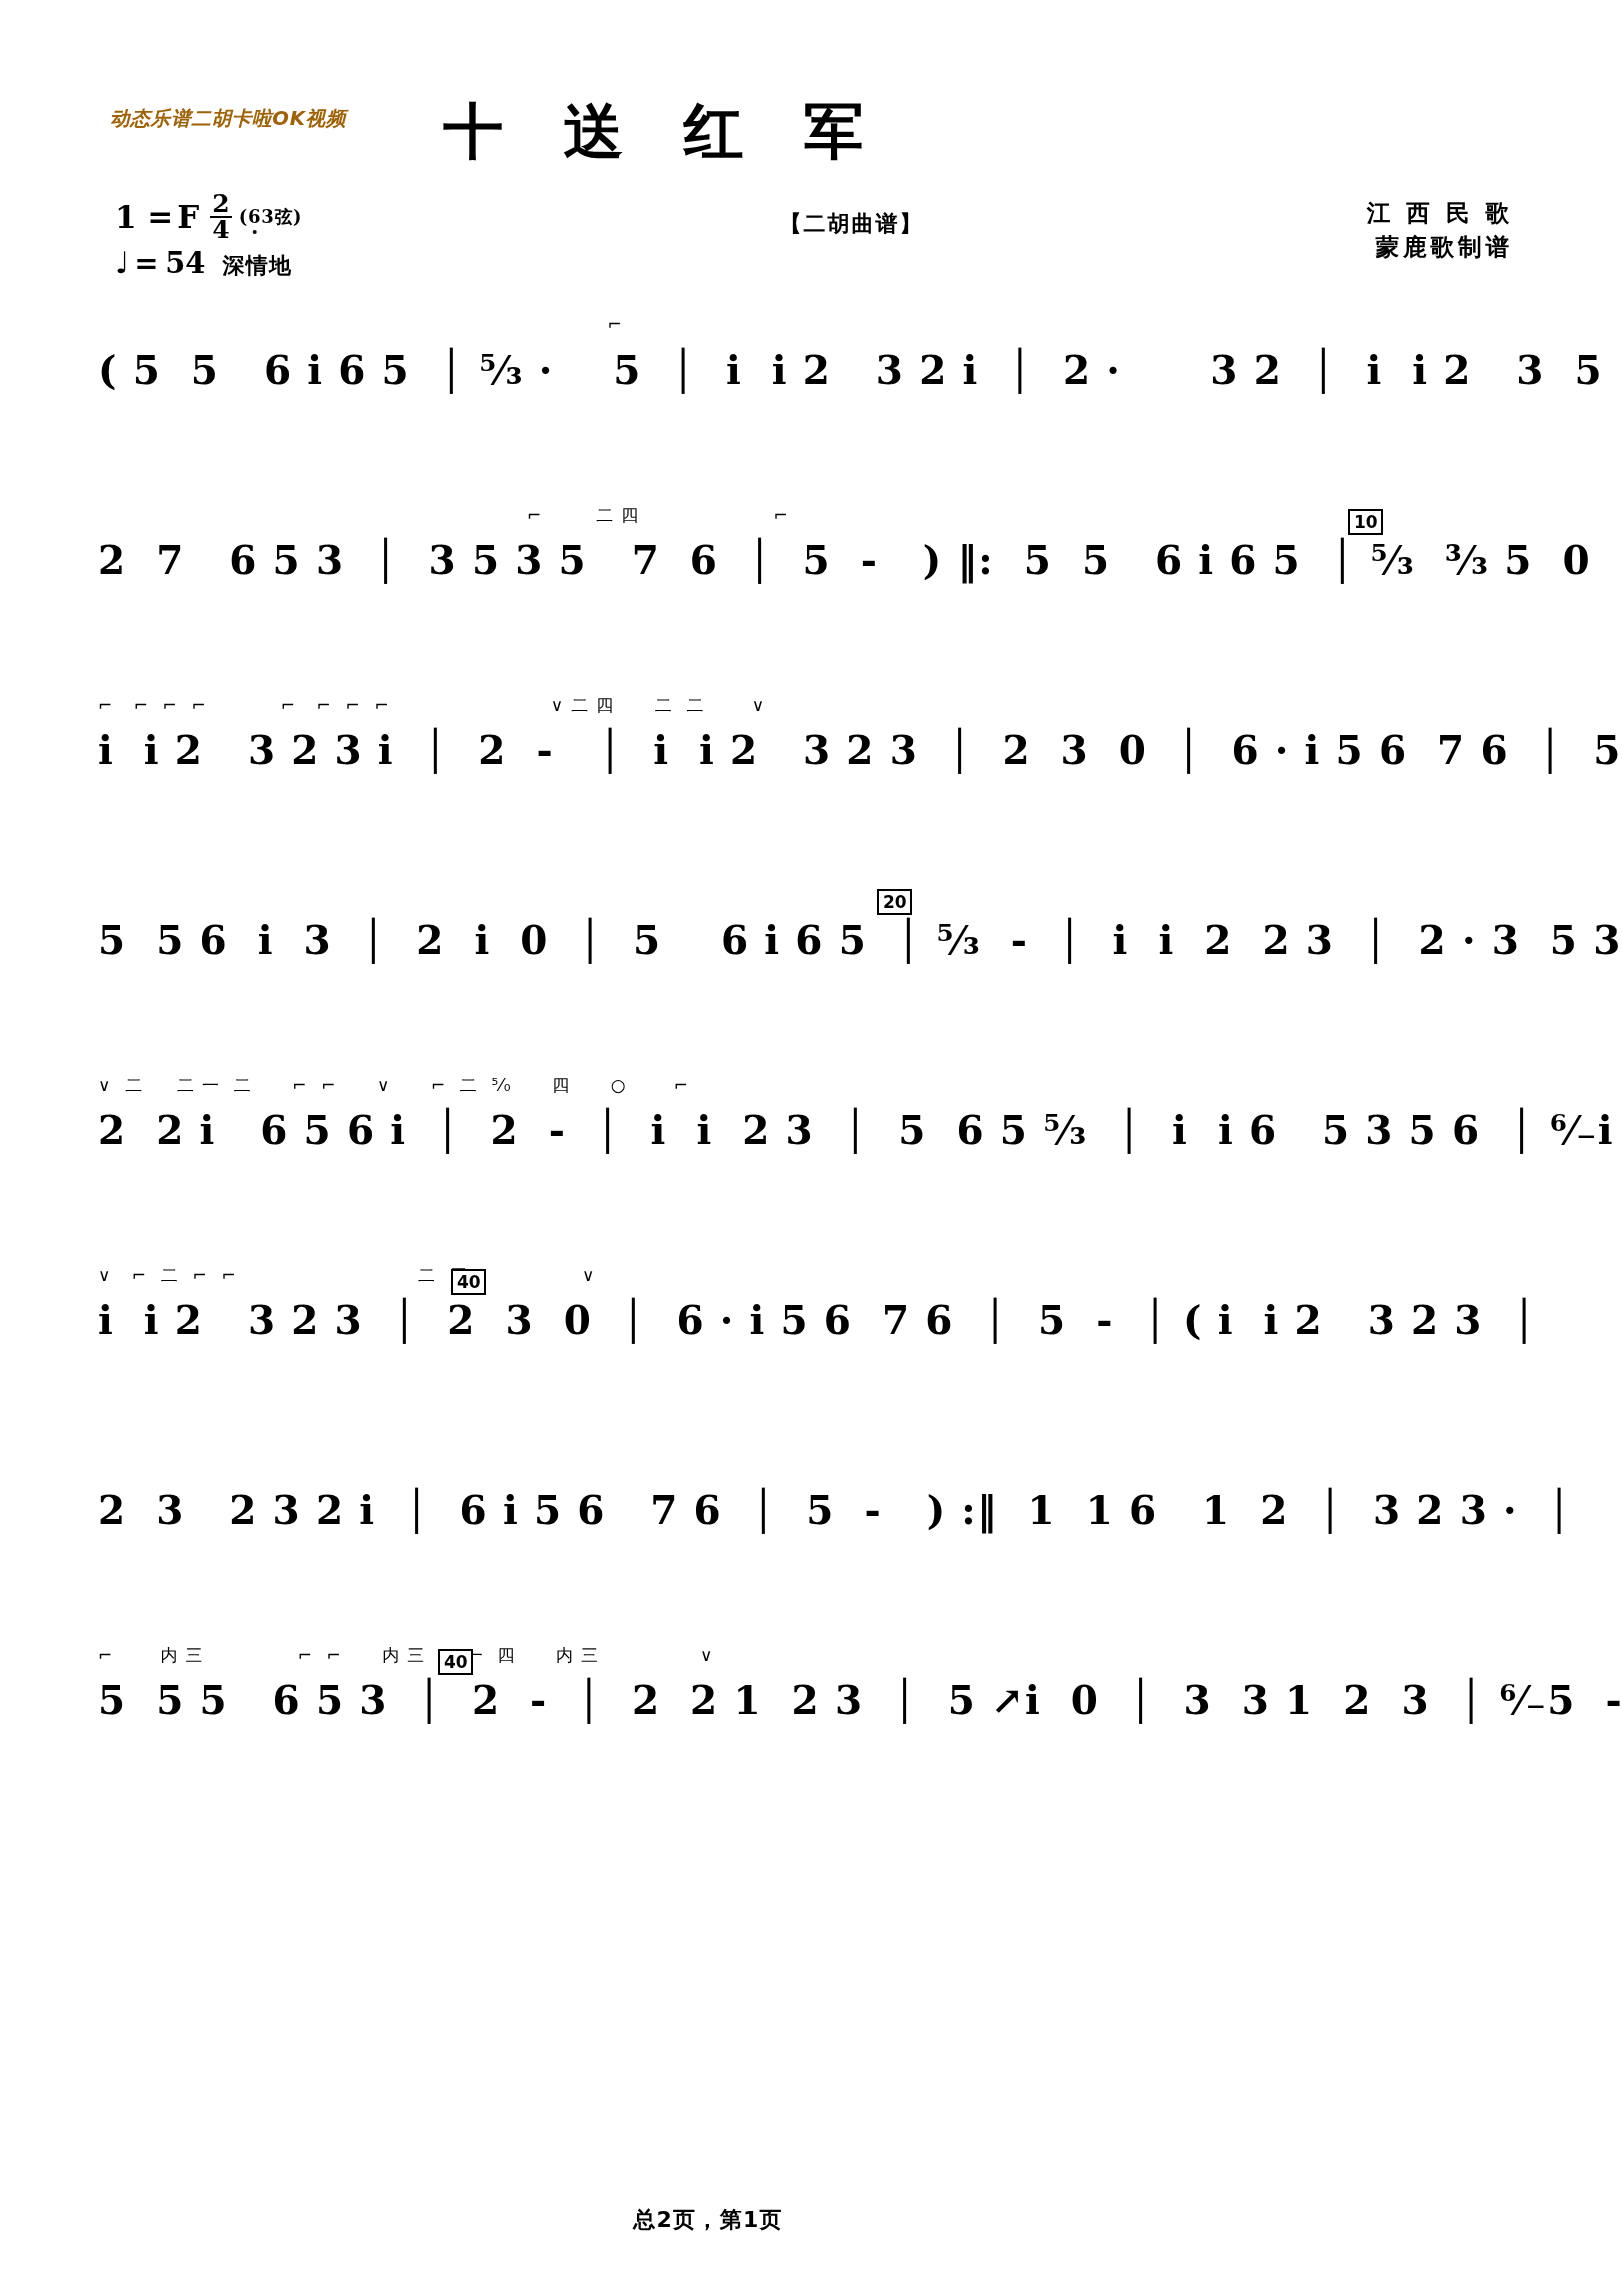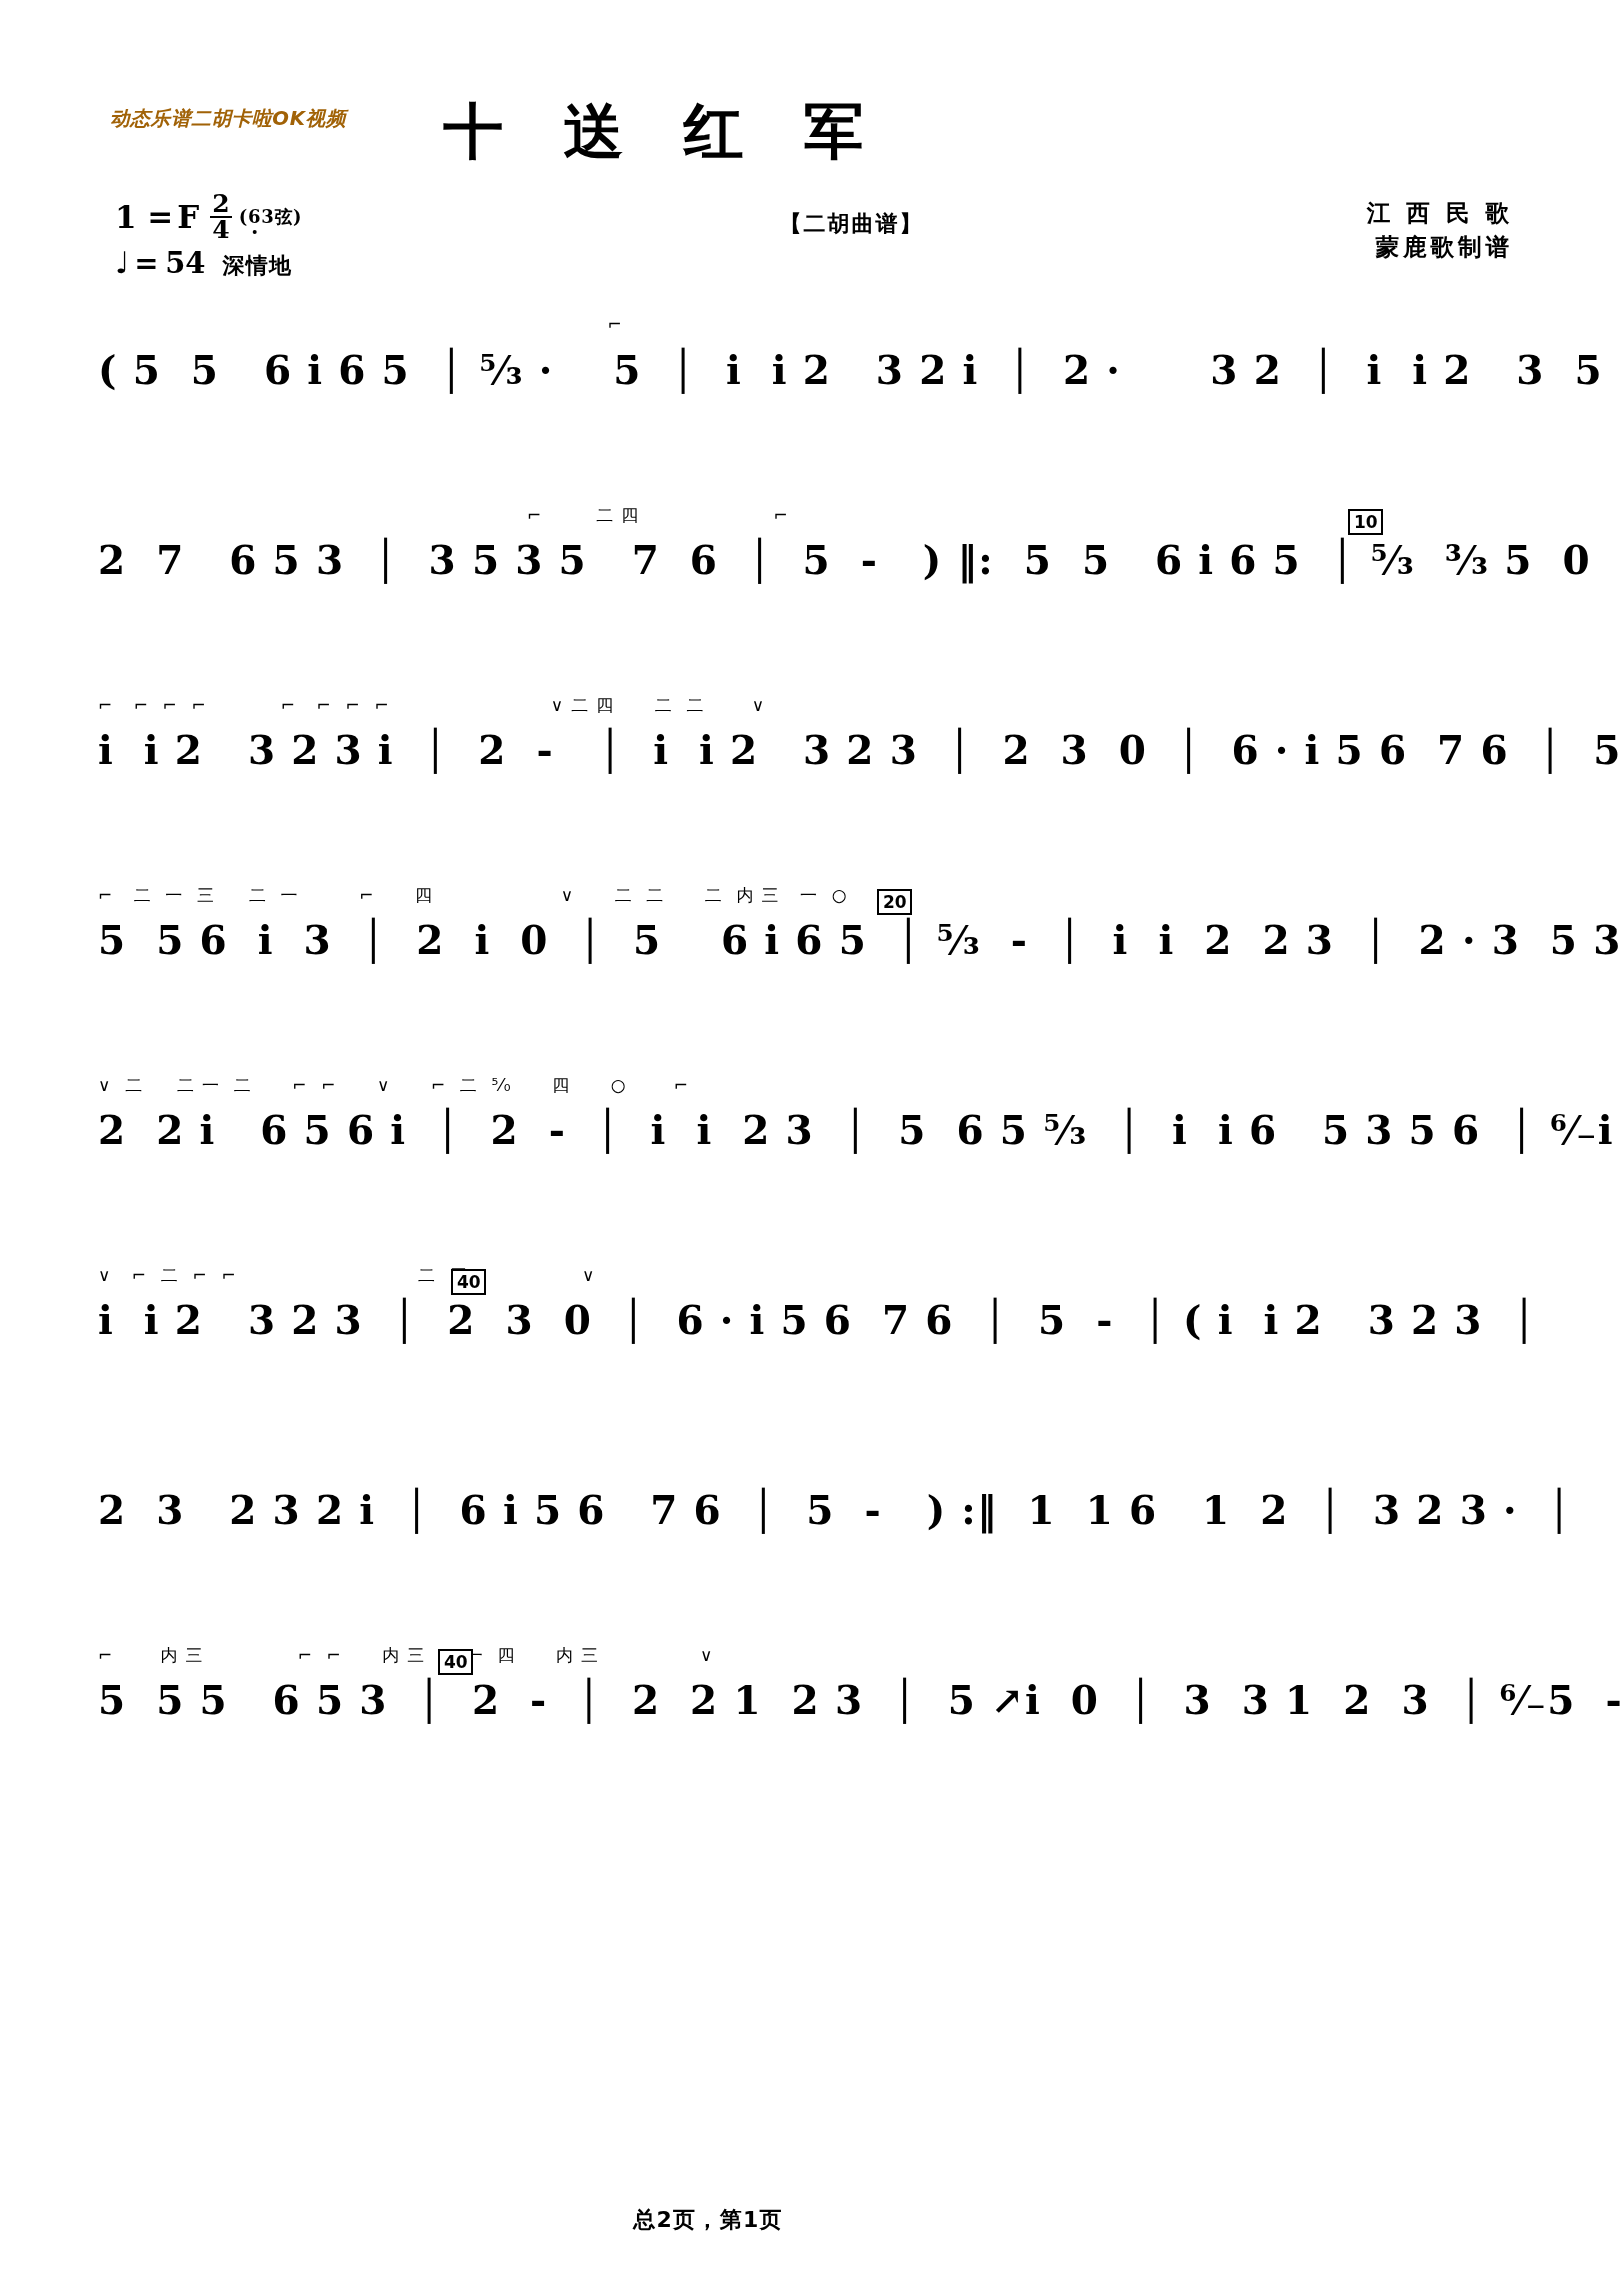--- a/index.html
+++ b/index.html
@@ -235,21 +235,20 @@
       <div class="mline">2  7   6 5 3  │  3 5 3 5   7  6  │  5  -   ) ‖:  5  5   6 i 6 5  │ ⁵⁄₃  ³⁄₃ 5  0  │</div>
       <div class="measure-num" style="left:1250px;top:5.2px">10</div>
     </div>
 
     <div class="system">
       <div class="marks">⌐   ⌐  ⌐  ⌐           ⌐   ⌐  ⌐  ⌐                        ∨ 二 四      二  二       ∨</div>
       <div class="mline">i  i 2   3 2 3 i  │  2  -   │  i  i 2   3 2 3  │  2  3  0  │  6 · i 5 6  7 6  │  5  -  │</div>
     </div>
 
     <div class="system">
-      <div class="marks">⌐   二  一  三     二  一         ⌐      四                   ∨      二  二      二  内 三   一  ○</div>
       <div class="mline">5  5 6  i  3  │  2  i  0  │  5    6 i 6 5  │ ⁵⁄₃  -  │  i  i  2  2 3  │  2 · 3  5 3 5  │</div>
       <div class="measure-num" style="left:779px;top:5.2px">20</div>
     </div>
 
     <div class="system">
       <div class="marks">∨  二     二 一  二      ⌐  ⌐      ∨      ⌐  二  ⁵⁄₀      四      ○       ⌐</div>
       <div class="mline">2  2 i   6 5 6 i  │  2  -  │  i  i  2 3  │  5  6 5 ⁵⁄₃  │  i  i 6   5 3 5 6  │ ⁶⁄₋i  -  │</div>
     </div>
 
     <div class="system">

